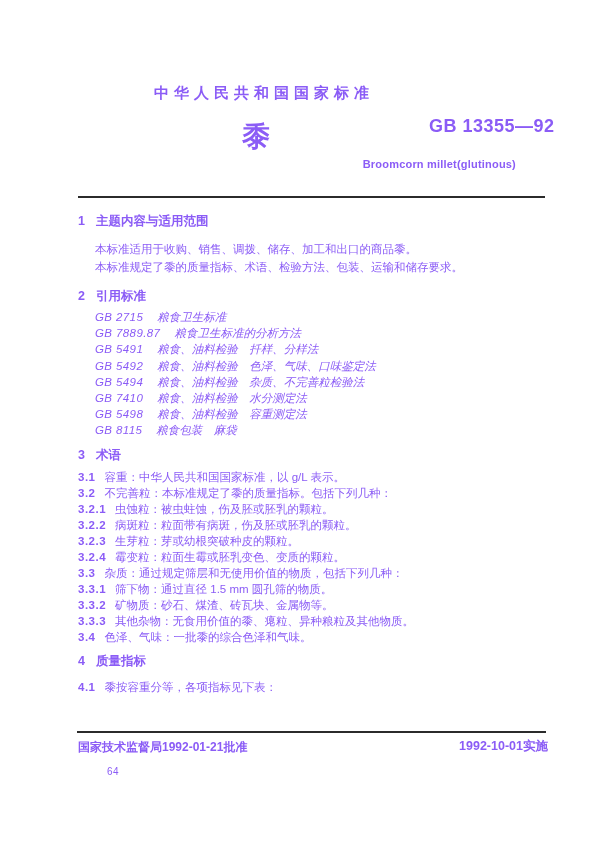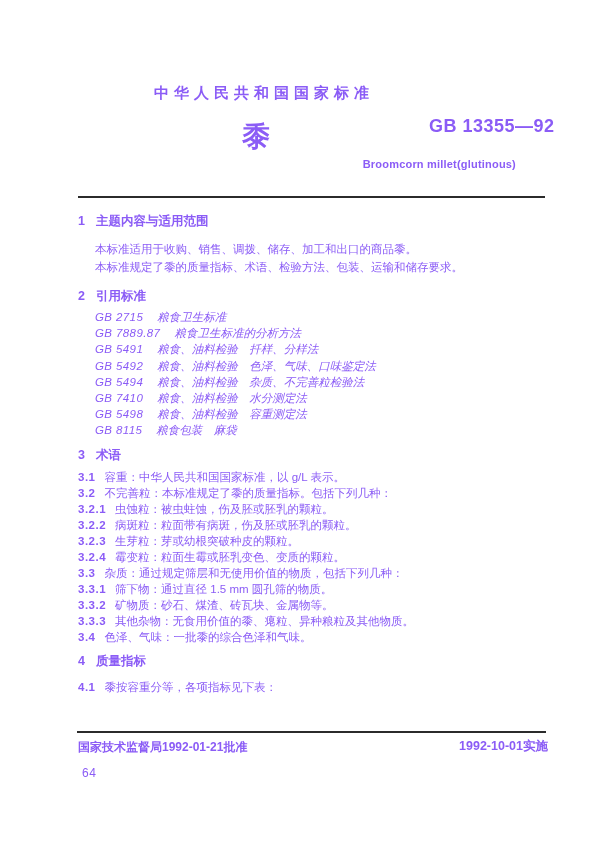--- a/index.html
+++ b/index.html
@@ -112,22 +112,22 @@
     top: 738px;
     right: 52px;
     font-size: 12.5px;
     font-weight: bold;
     white-space: nowrap;
     text-align: center;
   }
   .page-num {
     position: absolute;
     top: 766px;
-    left: 82px;
-    font-size: 12px;
+    left: 107px;
+    font-size: 10px;
     letter-spacing: 0.5px;
   }
 </style>
 </head>
 <body>
 
 <div class="page">
 
   <div class="std-title">中华人民共和国国家标准</div>
   <div class="std-no">GB 13355—92</div>

